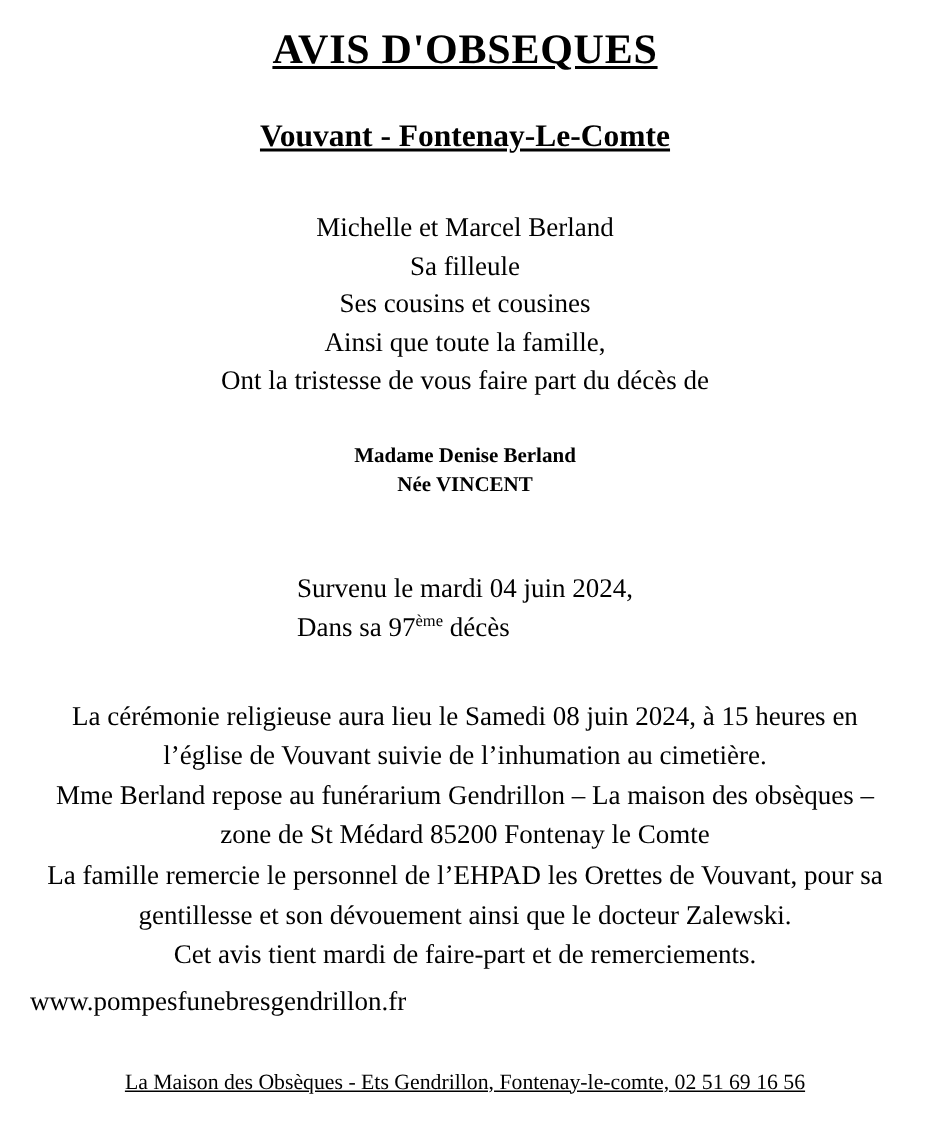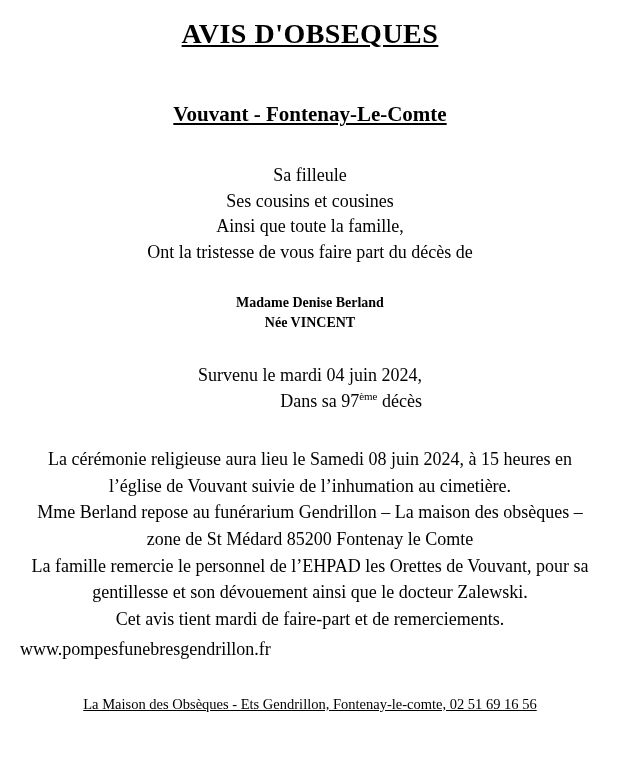--- a/index.html
+++ b/index.html
@@ -30,41 +30,41 @@
     text-decoration: underline;
     text-align: center;
     letter-spacing: 0.5px;
     margin-top: 8px;
   }
   .locality {
     font-size: 21px;
     font-weight: bold;
     text-decoration: underline;
     text-align: center;
-    margin-top: 52px;
+    margin-top: 28px;
   }
   .family-block {
     margin-top: 36px;
     text-align: center;
     font-size: 18px;
     line-height: 1.42;
   }
   .family-block div {
     white-space: nowrap;
   }
   .deceased-block {
     margin-top: 28px;
     text-align: center;
     font-size: 14px;
     font-weight: bold;
     line-height: 1.38;
   }
   .date-block {
-    margin-top: 30px;
-    text-align: right;
+    margin-top: 46px;
+    text-align: left;
     font-size: 18px;
     line-height: 1.45;
   }
   .age-sup {
     font-size: 11px;
     vertical-align: super;
   }
   .ceremony-block {
     margin-top: 32px;
     text-align: center;
@@ -90,20 +90,21 @@
 </head>
 <body>
 
 <div class="page">
 
   <div class="doc-title">AVIS D'OBSEQUES</div>
 
   <div class="locality">Vouvant - Fontenay-Le-Comte</div>
 
   <div class="family-block">
+    <div>Michelle et Marcel Berland</div>
     <div>Sa filleule</div>
     <div>Ses cousins et cousines</div>
     <div>Ainsi que toute la famille,</div>
     <div>Ont la tristesse de vous faire part du décès de</div>
   </div>
 
   <div class="deceased-block">
     <div>Madame Denise Berland</div>
     <div>Née VINCENT</div>
   </div>

